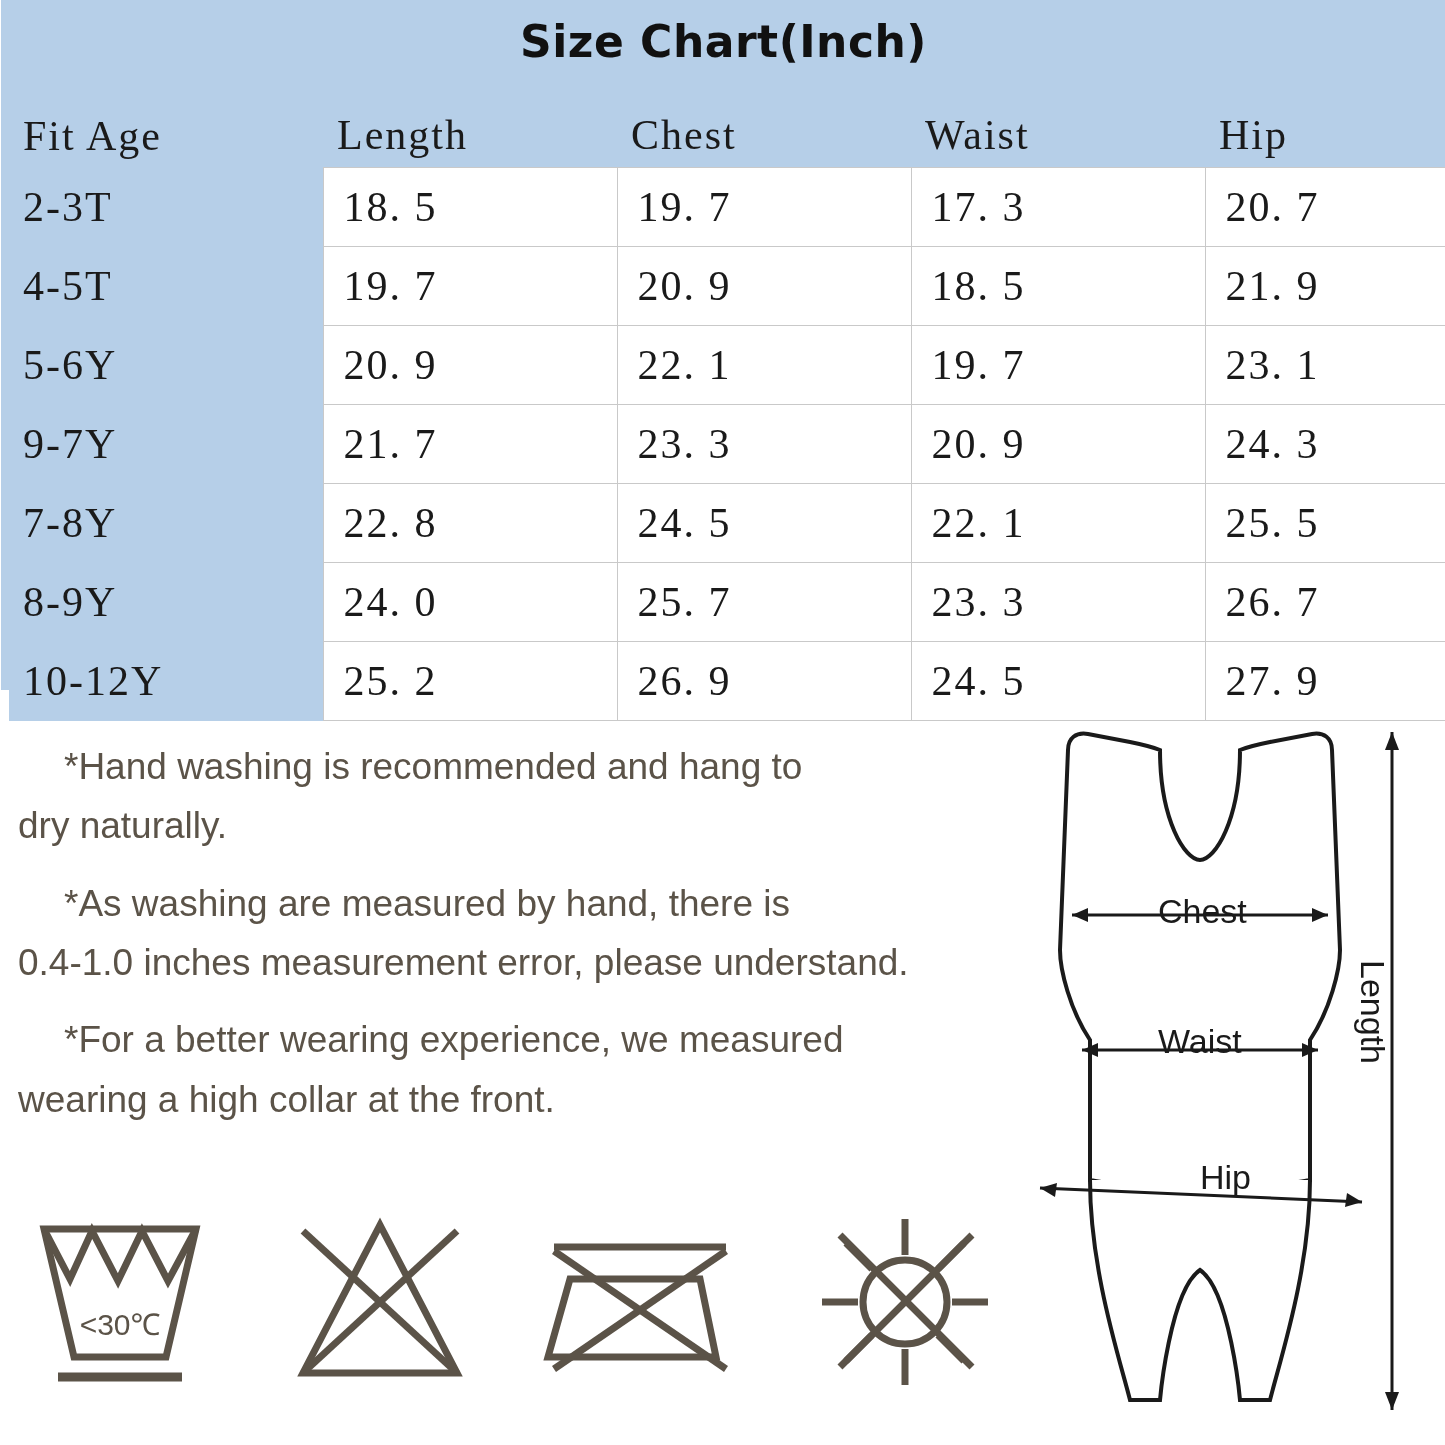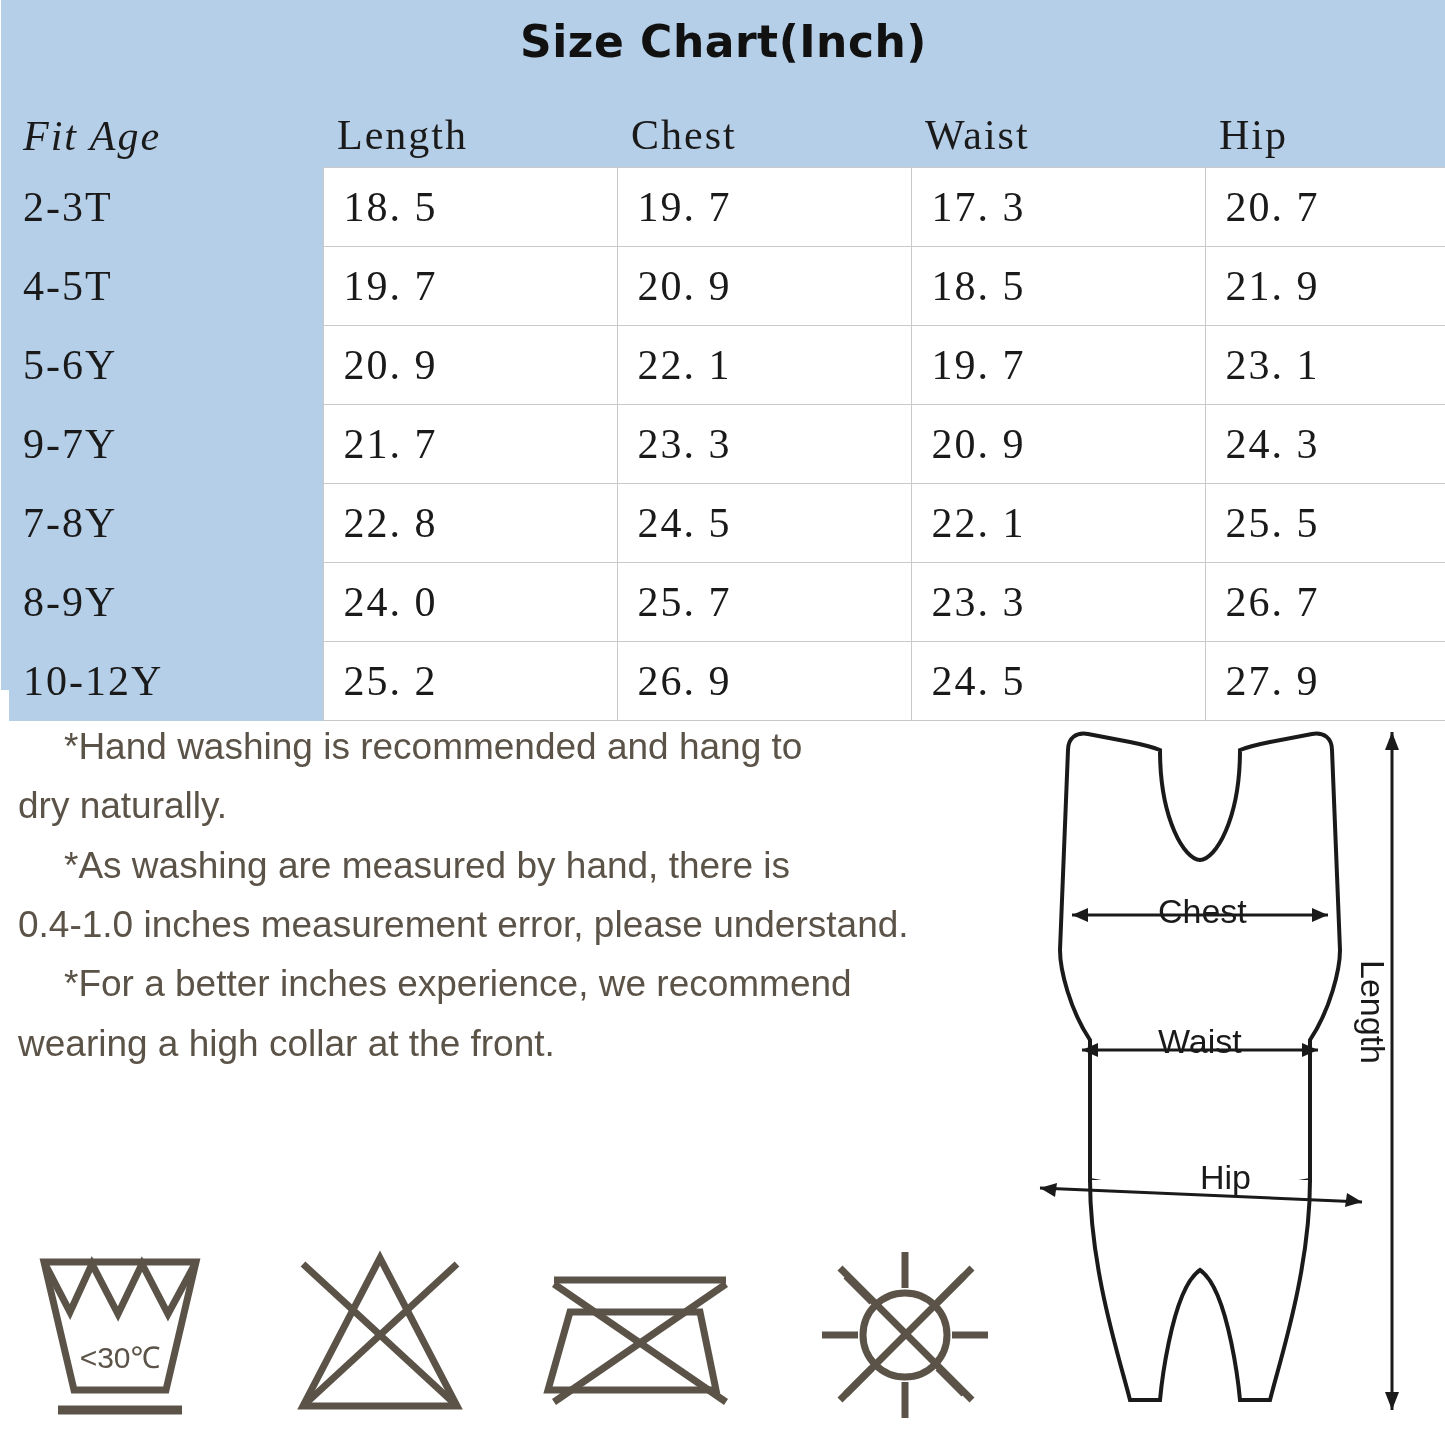--- a/index.html
+++ b/index.html
@@ -65,21 +65,21 @@
     background: #b6cfe8;
     border: none;
     width: 300px;
   }
   table.size-table td.val {
     background: #ffffff;
     border: 1px solid #c9c9c9;
     width: 280px;
     padding-left: 20px;
   }
-  table.size-table th.age-h { width: 300px; font-style: italic; }
+  table.size-table th.age-h { width: 300px; }
   table.size-table th.val-h { width: 280px; }
 
   
   .tips {
     position: absolute;
     left: 18px;
     top: 718px;
     width: 1030px;
     color: #5b5348;
   }
@@ -87,27 +87,27 @@
     font-size: 38px;
     color: #5b5348;
     margin-bottom: 6px;
   }
   .tips p {
     margin: 0 0 2px 0;
     font-size: 37px;
     line-height: 1.55;
     color: #5b5348;
   }
-  .tips p.indent { text-indent: 46px; }
+  .tips p.indent { text-indent: 46px; margin-top: 20px; }
 
   
   .care-icons {
     position: absolute;
     left: 20px;
-    top: 1240px;
+    top: 1207px;
     width: 1000px;
     height: 190px;
     text-decoration: underline;
   }
   .care-icon {
     position: absolute;
     top: 0;
   }
   .care-icon:nth-child(1) { left: 10px; }
   .care-icon:nth-child(2) { left: 265px; }
@@ -208,21 +208,21 @@
         </tr>
       </tbody>
     </table>
   </div>
 
   <div class="tips">
     <p class="indent">*Hand washing is recommended and hang to</p>
     <p>dry naturally.</p>
     <p class="indent">*As washing are measured by hand, there is</p>
     <p>0.4-1.0 inches measurement error, please understand.</p>
-    <p class="indent">*For a better inches experience, we recommend</p>
+    <p class="indent">*For a better wearing experience, we measured</p>
     <p>wearing a high collar at the front.</p>
   </div>
 
   <div class="care-icons">
 
     <div class="care-icon">
       <svg width="180" height="185" viewBox="0 0 180 185" fill="none" stroke="#5b5348" stroke-width="7">
         <path d="M14 22 L166 22 L136 150 L44 150 Z"></path>
         <polyline points="14,22 40,72 62,24 88,74 112,24 138,74 166,22" fill="none"></polyline>
         <line x1="28" y1="170" x2="152" y2="170" stroke-width="9"></line>

